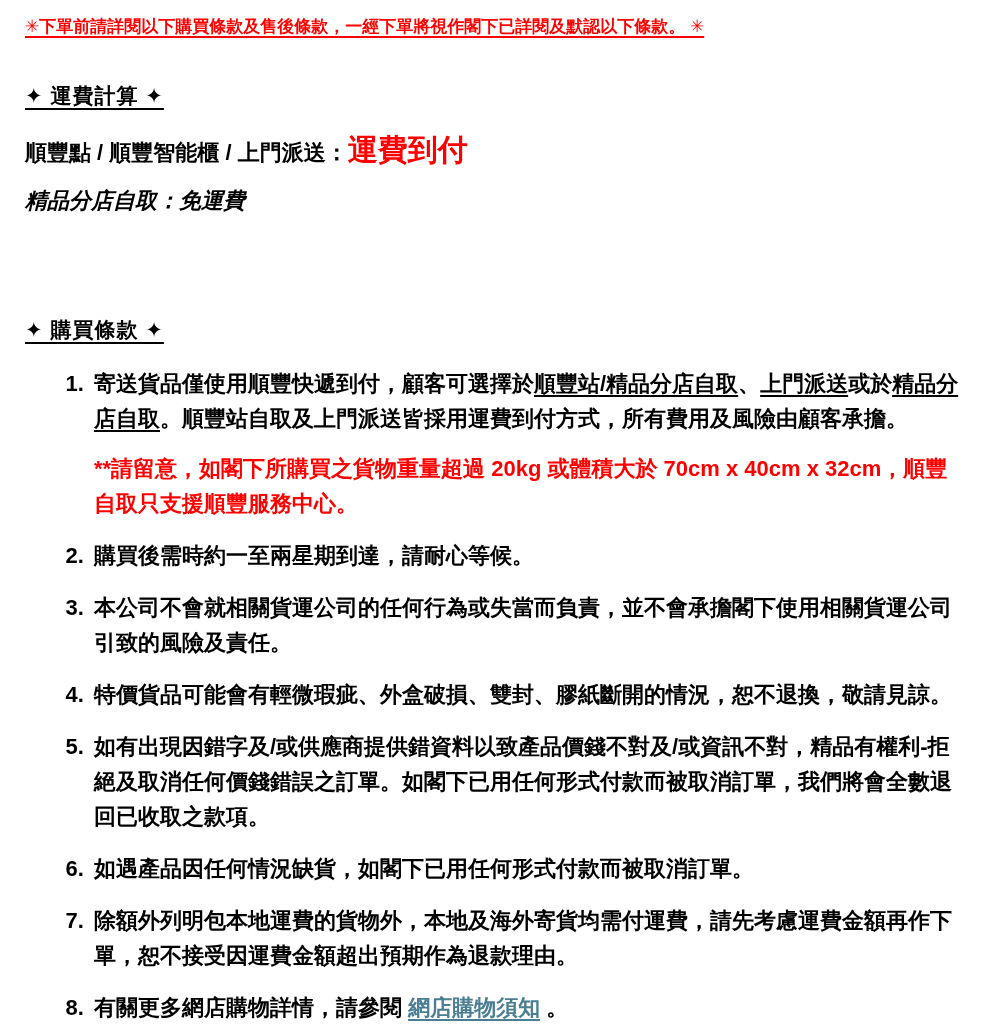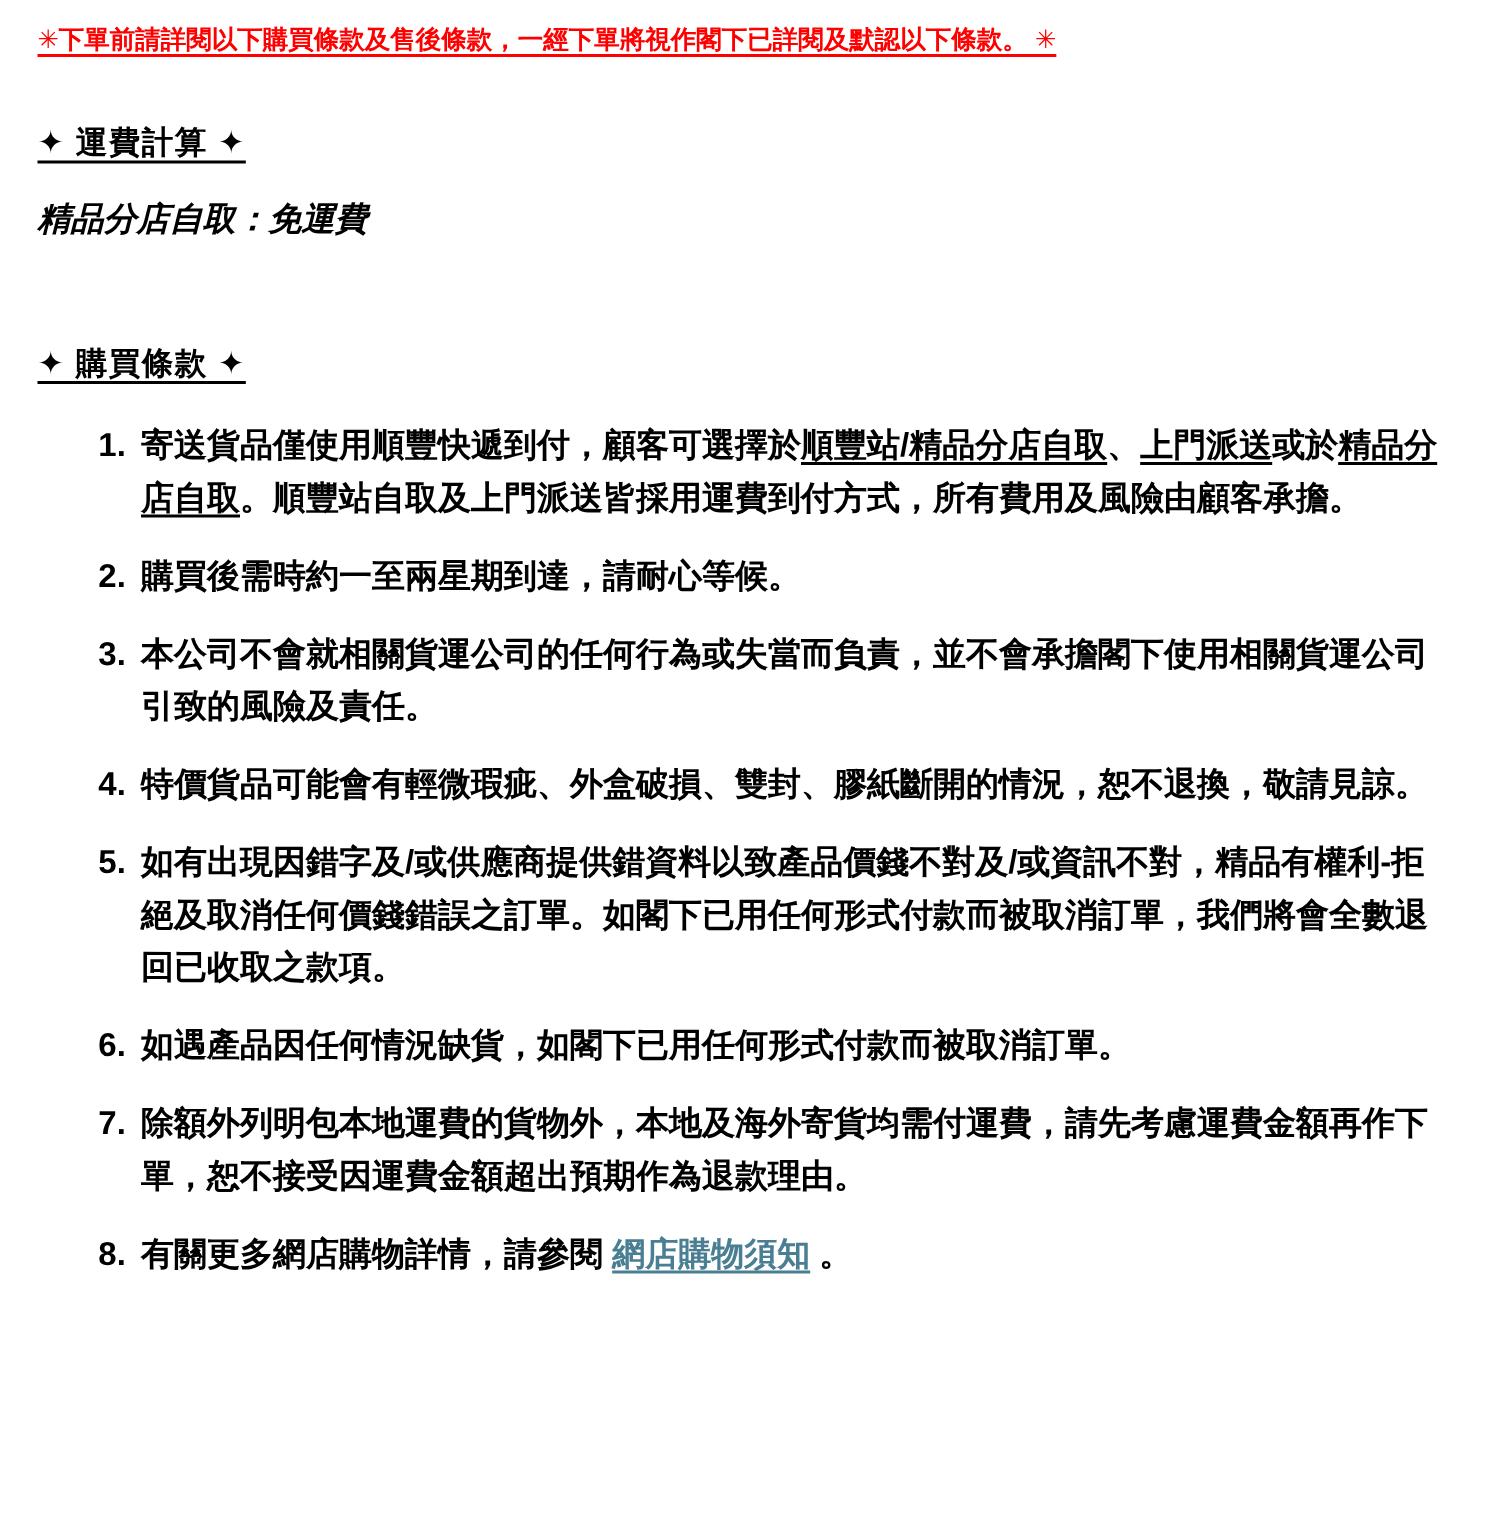--- a/index.html
+++ b/index.html
@@ -30,21 +30,21 @@
     margin: 0 0 22px 0;
     font-size: 21px;
     line-height: 1.3;
     color: #000000;
     text-decoration: underline;
     text-underline-offset: 5px;
     text-decoration-thickness: 2px;
     letter-spacing: 1px;
   }
   .heading-terms {
-    margin-top: 68px;
+    margin-top: 100px;
   }
   .ship-line1 {
     margin: 0 0 14px 0;
     font-size: 22px;
     line-height: 38px;
   }
   .ship-line1 .big-red {
     color: #ff0000;
     font-size: 30px;
   }
@@ -83,28 +83,30 @@
 </style>
 </head>
 <body>
 
 <div class="page">
 
   <h1 class="title">✳︎下單前請詳閱以下購買條款及售後條款，一經下單將視作閣下已詳閱及默認以下條款。 ✳︎</h1>
 
   <h2 class="heading">✦ 運費計算 ✦</h2>
 
+  <p class="ship-line1"><span>順豐點 / 順豐智能櫃 / 上門派送：</span><span class="big-red">運費到付</span></p>
 
   <p class="ship-line2">精品分店自取：免運費</p>
 
   <h2 class="heading heading-terms">✦ 購買條款 ✦</h2>
 
   <ol class="terms-list">
 
     <li><span>寄送貨品僅使用順豐快遞到付，顧客可選擇於</span><span class="u">順豐站/精品分店自取</span><span>、</span><span class="u">上門派送</span><span>或於</span><span class="u">精品分店自取</span><span>。順豐站自取及上門派送皆採用運費到付方式，所有費用及風險由顧客承擔。</span>
+      <p class="red-note">**請留意，如閣下所購買之貨物重量超過 20kg 或體積大於 70cm x 40cm x 32cm，順豐自取只支援順豐服務中心。</p>
     </li>
 
     <li>購買後需時約一至兩星期到達，請耐心等候。</li>
 
     <li>本公司不會就相關貨運公司的任何行為或失當而負責，並不會承擔閣下使用相關貨運公司引致的風險及責任。</li>
 
     <li>特價貨品可能會有輕微瑕疵、外盒破損、雙封、膠紙斷開的情況，恕不退換，敬請見諒。</li>
 
     <li>如有出現因錯字及/或供應商提供錯資料以致產品價錢不對及/或資訊不對，精品有權利-拒絕及取消任何價錢錯誤之訂單。如閣下已用任何形式付款而被取消訂單，我們將會全數退回已收取之款項。</li>
 

